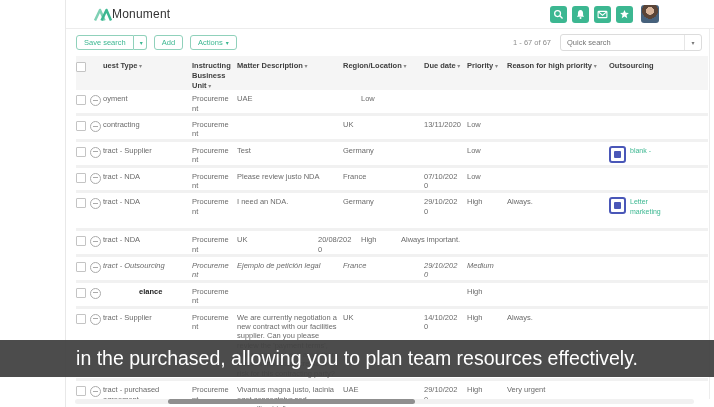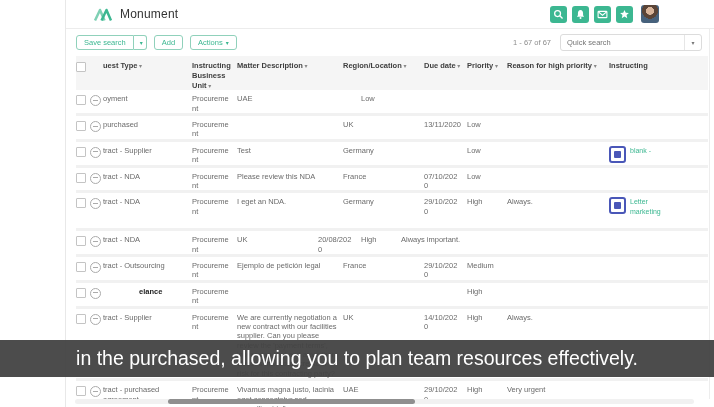--- a/index.html
+++ b/index.html
@@ -2,21 +2,21 @@
 <html><head>
 <meta charset="utf-8">
 <style>
   html,body{margin:0;padding:0}
   body{width:714px;height:407px;background:#fff;font-family:"Liberation Sans",sans-serif;overflow:hidden;position:relative}
   .app{position:absolute;left:65px;top:0;right:0;bottom:0;border-left:1px solid #e8e8e8;background:#fff}
   .vline-right{position:absolute;top:28px;bottom:8px;right:4px;width:1px;background:#ededed}
 
   
   .navbar{height:28px;border-bottom:1px solid #ececec;display:flex;align-items:center;position:relative;background:#fff}
-  .logo{display:flex;align-items:center;gap:8px;margin-left:28px}
+  .logo{display:flex;align-items:center;gap:0;margin-left:28px}
   .logo-text{font-size:12px;color:#333;letter-spacing:.2px}
   .nav-actions{position:absolute;right:55px;top:5px;display:flex;gap:5px;align-items:center}
   .icon-btn{width:17px;height:17px;border-radius:3px;background:#3cb791;display:flex;align-items:center;justify-content:center;cursor:pointer}
   .avatar{width:18px;height:18px;border-radius:3px;margin-left:3px;
     background:radial-gradient(circle at 50% 32%, #d8b49a 0 26%, #5a4437 27% 52%, #46617c 53% 100%)}
 
   
   .toolbar{height:27px;display:flex;align-items:center;padding-left:10px;position:relative;background:#fff}
   .btn{border:1px solid #90d1bb;color:#3cb791;background:#fff;font-size:7.5px;height:15px;padding:0 7px;border-radius:3px;
     display:inline-flex;align-items:center;box-sizing:border-box;cursor:pointer;white-space:nowrap}
@@ -120,37 +120,37 @@
       <div class="thead">
         <div class="th" style="width: 14px;"><span class="cb"></span></div>
         <div class="th" style="width: 13px;"></div>
         <div class="th" style="width: 89px;">uest Type<span class="sortc"> ▾</span></div>
         <div class="th" style="width: 45px;">Instructing Business Unit<span class="sortc"> ▾</span></div>
         <div class="th" style="width: 106px;">Matter Description<span class="sortc"> ▾</span></div>
         <div class="th" style="width: 81px;">Region/Location<span class="sortc"> ▾</span></div>
         <div class="th" style="width: 43px;">Due date<span class="sortc"> ▾</span></div>
         <div class="th" style="width: 40px;">Priority<span class="sortc"> ▾</span></div>
         <div class="th" style="width: 102px;">Reason for high priority<span class="sortc"> ▾</span></div>
-        <div class="th" style="width: 100px;">Instructing</div>
+        <div class="th" style="width: 100px;">Outsourcing</div>
       </div>
       <div class="trow" style="min-height: 20px;">
         <div class="td" style="width: 14px;"><span class="cb"></span></div>
         <div class="td" style="width: 13px;"><span class="exp"></span></div>
         <div class="td" style="width: 89px;">oyment</div>
         <div class="td" style="width: 45px;">Procurement</div>
         <div class="td" style="width: 81px;">UAE</div>
         <div class="td" style="width: 43px;"></div>
         <div class="td" style="width: 40px;">Low</div>
         <div class="td" style="width: 102px;"></div>
         <div class="td" style="width: 100px;"></div>
       </div>
       <div class="trow" style="min-height: 20px;">
         <div class="td" style="width: 14px;"><span class="cb"></span></div>
         <div class="td" style="width: 13px;"><span class="exp"></span></div>
-        <div class="td" style="width: 89px;">purchased</div>
+        <div class="td" style="width: 89px;">contracting</div>
         <div class="td" style="width: 45px;">Procurement</div>
         <div class="td" style="width: 106px;"></div>
         <div class="td" style="width: 81px;">UK</div>
         <div class="td" style="width: 43px;">13/11/2020</div>
         <div class="td" style="width: 40px;">Low</div>
         <div class="td" style="width: 102px;"></div>
         <div class="td" style="width: 100px;"></div>
       </div>
       <div class="trow" style="min-height: 24px;">
         <div class="td" style="width: 14px;"><span class="cb"></span></div>
@@ -167,33 +167,33 @@
             <span class="doc-ico"></span>
             <span class="att-link">blank -</span>
           </div>
         </div>
       </div>
       <div class="trow" style="min-height: 22px;">
         <div class="td" style="width: 14px;"><span class="cb"></span></div>
         <div class="td" style="width: 13px;"><span class="exp"></span></div>
         <div class="td" style="width: 89px;">tract - NDA</div>
         <div class="td" style="width: 45px;">Procurement</div>
-        <div class="td" style="width: 106px;">Please review this NDA</div>
+        <div class="td" style="width: 106px;">Please review justo NDA</div>
         <div class="td" style="width: 81px;">France</div>
         <div class="td" style="width: 43px;">07/10/2020</div>
         <div class="td" style="width: 40px;">Low</div>
         <div class="td" style="width: 102px;"></div>
         <div class="td" style="width: 100px;"></div>
       </div>
       <div class="trow" style="min-height: 38px;">
         <div class="td" style="width: 14px;"><span class="cb"></span></div>
         <div class="td" style="width: 13px;"><span class="exp"></span></div>
         <div class="td" style="width: 89px;">tract - NDA</div>
         <div class="td" style="width: 45px;">Procurement</div>
-        <div class="td" style="width: 106px;">I eget an NDA.</div>
+        <div class="td" style="width: 106px;">I need an NDA.</div>
         <div class="td" style="width: 81px;">Germany</div>
         <div class="td" style="width: 43px;">29/10/2020</div>
         <div class="td" style="width: 40px;">High</div>
         <div class="td" style="width: 102px;">Always.</div>
         <div class="td" style="width: 100px;">
           <div class="att-wrap">
             <span class="doc-ico"></span>
             <span class="att-link">Letter marketing</span>
           </div>
         </div>
@@ -202,21 +202,21 @@
         <div class="td" style="width: 14px;"><span class="cb"></span></div>
         <div class="td" style="width: 13px;"><span class="exp"></span></div>
         <div class="td" style="width: 89px;">tract - NDA</div>
         <div class="td" style="width: 45px;">Procurement</div>
         <div class="td" style="width: 81px;">UK</div>
         <div class="td" style="width: 43px;">20/08/2020</div>
         <div class="td" style="width: 40px;">High</div>
         <div class="td" style="width: 102px;">Always important.</div>
         <div class="td" style="width: 100px;"></div>
       </div>
-      <div class="trow" style="min-height: 20px;">
+      <div class="trow" style="min-height: 20px; font-style: italic;">
         <div class="td" style="width: 14px;"><span class="cb"></span></div>
         <div class="td" style="width: 13px;"><span class="exp"></span></div>
         <div class="td" style="width: 89px;">tract - Outsourcing</div>
         <div class="td" style="width: 45px;">Procurement</div>
         <div class="td" style="width: 106px;">Ejemplo de petición legal</div>
         <div class="td" style="width: 81px;">France</div>
         <div class="td" style="width: 43px;">29/10/2020</div>
         <div class="td" style="width: 40px;">Medium</div>
         <div class="td" style="width: 102px;"></div>
         <div class="td" style="width: 100px;"></div>

